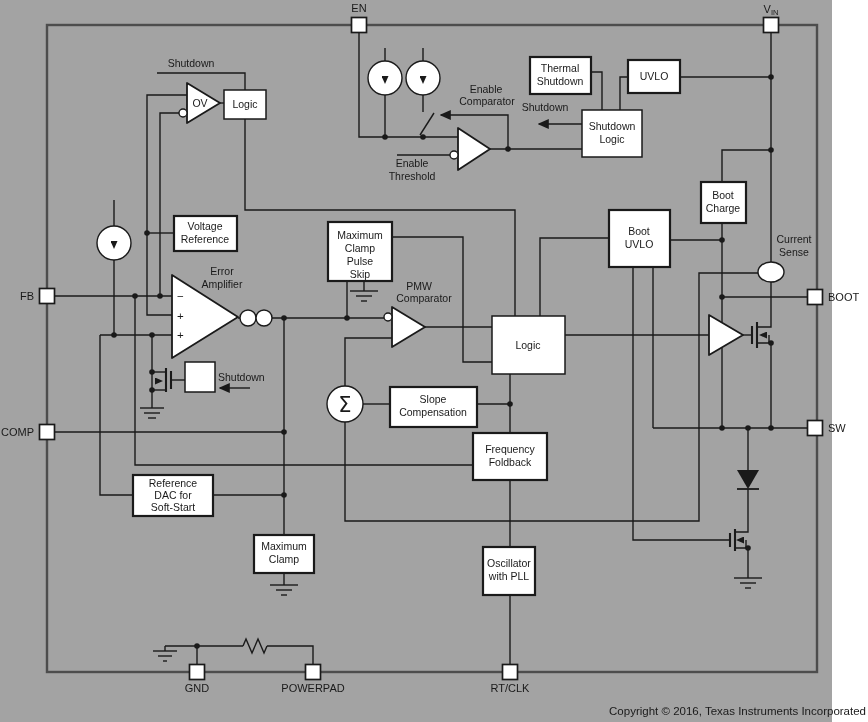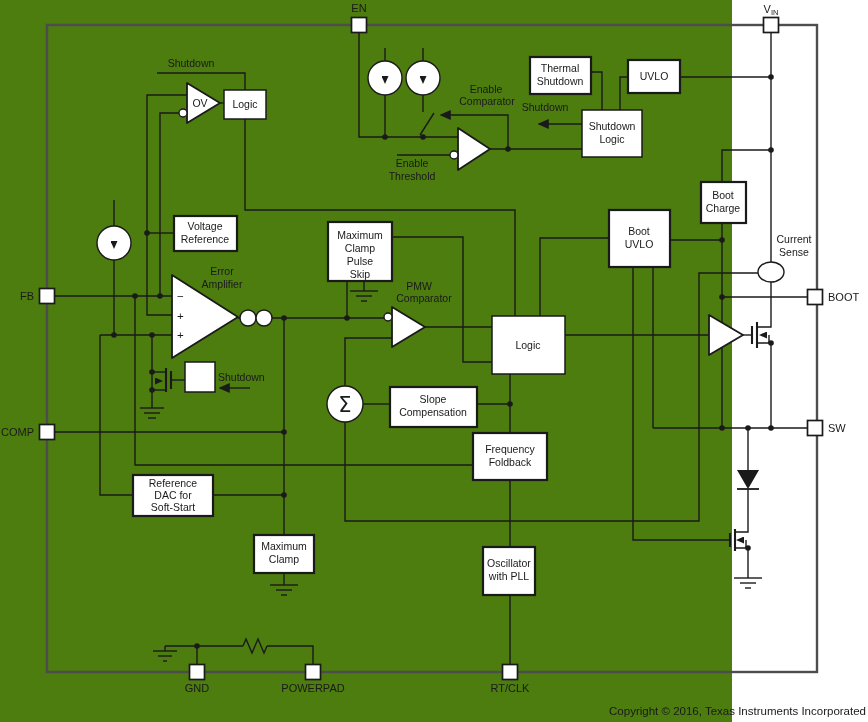--- a/index.html
+++ b/index.html
@@ -1,16 +1,16 @@
 <!DOCTYPE html>
 <html><head>
 <meta charset="utf-8">
 <style>
   html,body{margin:0;padding:0;background:#fff;}
-  .stage{position:relative;width:732px;height:722px;background:#4d7c0f;font-family:"Liberation Sans","DejaVu Sans",sans-serif;}
+  .stage{position:relative;width:832px;height:722px;background:#a3a3a3;font-family:"Liberation Sans","DejaVu Sans",sans-serif;}
   svg{display:block;}
   .w path, .w line{fill:none;stroke:#1a1a1a;stroke-width:1.4;}
   .w2 path, .w2 line{fill:none;stroke:#1a1a1a;stroke-width:2.1;}
   .bx{fill:#fff;stroke:#1a1a1a;stroke-width:2.2;}
   .bxl{fill:#fff;stroke:#1a1a1a;stroke-width:1.5;}
   .tri{fill:#fff;stroke:#1a1a1a;stroke-width:1.8;stroke-linejoin:round;}
   .bub{fill:#fff;stroke:#1a1a1a;stroke-width:1.4;}
   .pinsq{fill:#fff;stroke:#1a1a1a;stroke-width:1.7;}
   .dot{fill:#1a1a1a;stroke:none;}
   .t{font:10.5px "Liberation Sans","DejaVu Sans",sans-serif;fill:#1a1a1a;}

